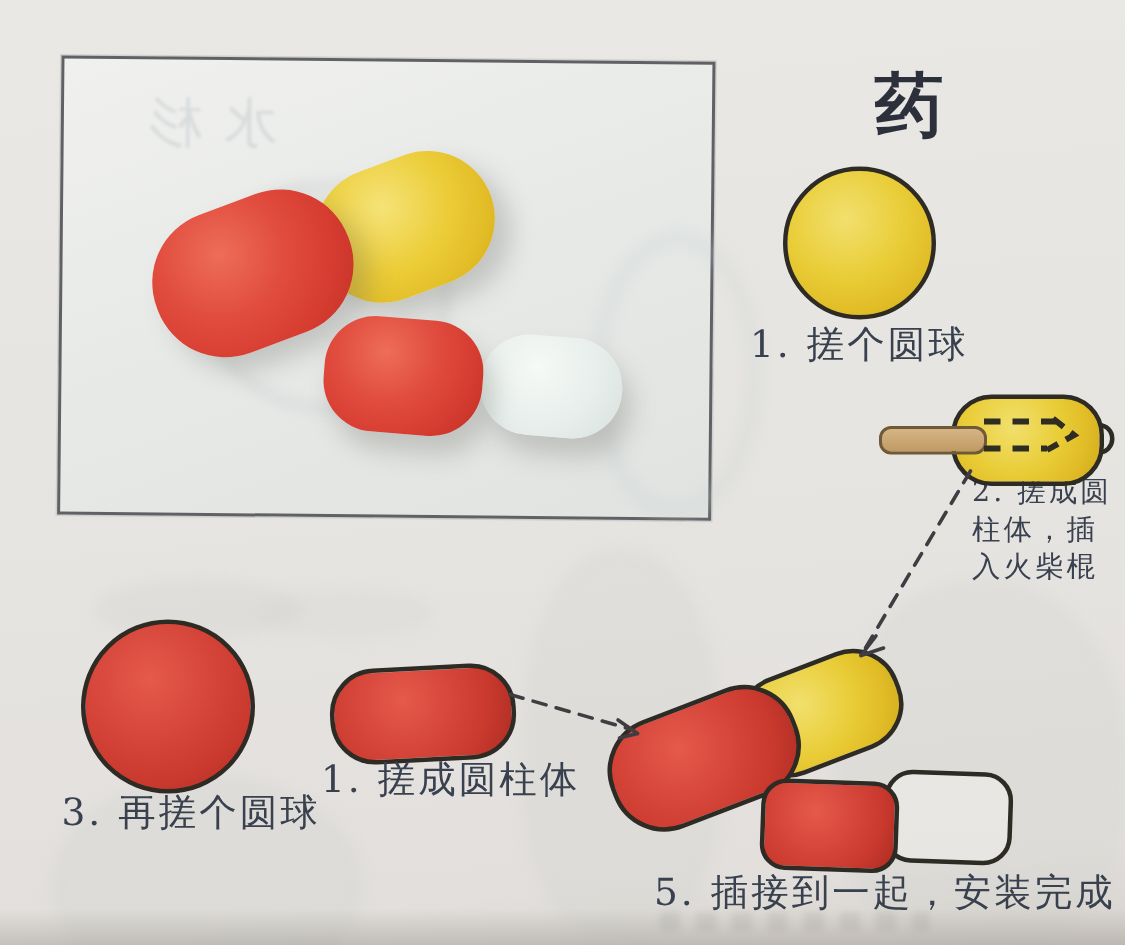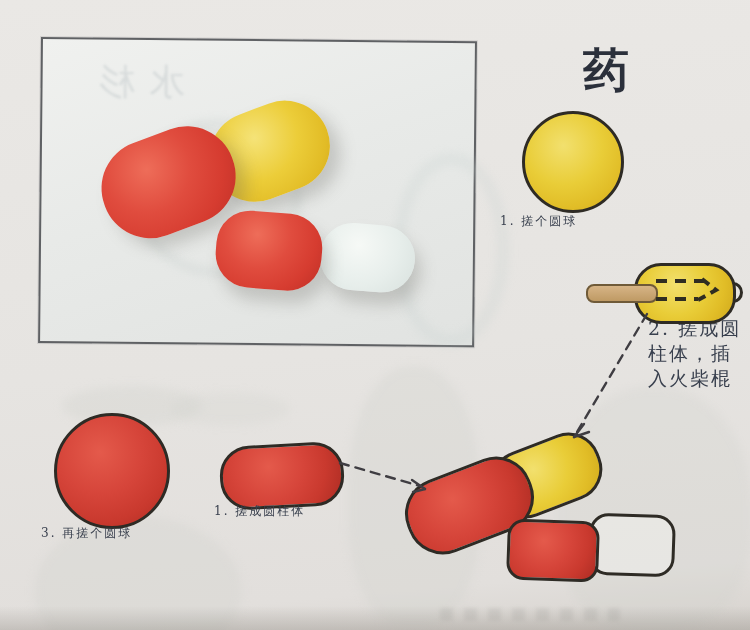--- a/index.html
+++ b/index.html
@@ -60,21 +60,21 @@
   .cap2{left:634px; top:263px; width:96px; height:55px; border-radius:27px; border-width:3.5px; z-index:3;}
   .cap2-nub{left:723px; top:282px; width:14px; height:15px; border-radius:50%; border:3px solid #2e2b25; z-index:2;}
   .stick2{left:586px; top:284px; width:68px; height:15px; border-radius:8px;
     background:linear-gradient(#d6b486,#bf9a64); border:2px solid #6f5a38; z-index:4;}
   .c5y{left:491px; top:441px; width:106px; height:63px; border-radius:32px; transform:rotate(-21deg); z-index:1;}
   .c5r{left:404px; top:467px; width:125px; height:71px; border-radius:36px; transform:rotate(-21deg); z-index:2;}
   .c5r2{left:507px; top:520px; width:86px; height:55px; border-radius:17px; transform:rotate(2deg); z-index:2;}
   .c5w2{left:589px; top:514px; width:80px; height:56px; border-radius:19px; transform:rotate(2deg);
     background:rgba(237,236,233,.65); z-index:1;}
   
-  .lbl{font-size:12px; letter-spacing:2px; color:#39404e; white-space:nowrap;}
+  .lbl{font-size:25px; letter-spacing:2px; color:#39404e; white-space:nowrap;}
   .lbl1{left:500px; top:213px;}
   .lbl2{left:648px; top:316px; font-size:19px; line-height:25px; white-space:normal; width:104px;}
   .lbl3{left:41px; top:525px;}
   .lbl4{left:214px; top:503px;}
   .lbl5{left:436px; top:578px;}
   
   .overlay{left:0; top:0; z-index:6; pointer-events:none;}
   
   .bottom-edge{left:0; top:606px; width:750px; height:24px;
     background:linear-gradient(to bottom, rgba(120,114,106,0) 0%, rgba(120,114,106,.28) 100%);}
@@ -118,20 +118,21 @@
   <div class="abs ball outline fill-red ball3"></div>
   <div class="abs lbl lbl3">3. 再搓个圆球</div>
 
   <div class="abs outline fill-red cyl4"></div>
   <div class="abs lbl lbl4">1. 搓成圆柱体</div>
 
   <div class="abs outline fill-yellow c5y"></div>
   <div class="abs outline fill-red c5r"></div>
   <div class="abs outline c5w2"></div>
   <div class="abs outline fill-red c5r2"></div>
+  <div class="abs lbl lbl5">5. 插接到一起，安装完成</div>
 
   <svg class="abs overlay" width="750" height="630" viewBox="0 0 750 630">
 
     <g stroke="#2f2d22" stroke-width="4" fill="none" stroke-linecap="butt">
       <line x1="656" y1="281" x2="704" y2="281" stroke-dasharray="11 8"></line>
       <line x1="656" y1="299" x2="698" y2="299" stroke-dasharray="11 8"></line>
       <polyline points="702,279 716,290 698,300" stroke-dasharray="9 6"></polyline>
     </g>
 
     <g stroke="#3f3d42" stroke-width="2.4" fill="none" stroke-linecap="round">

